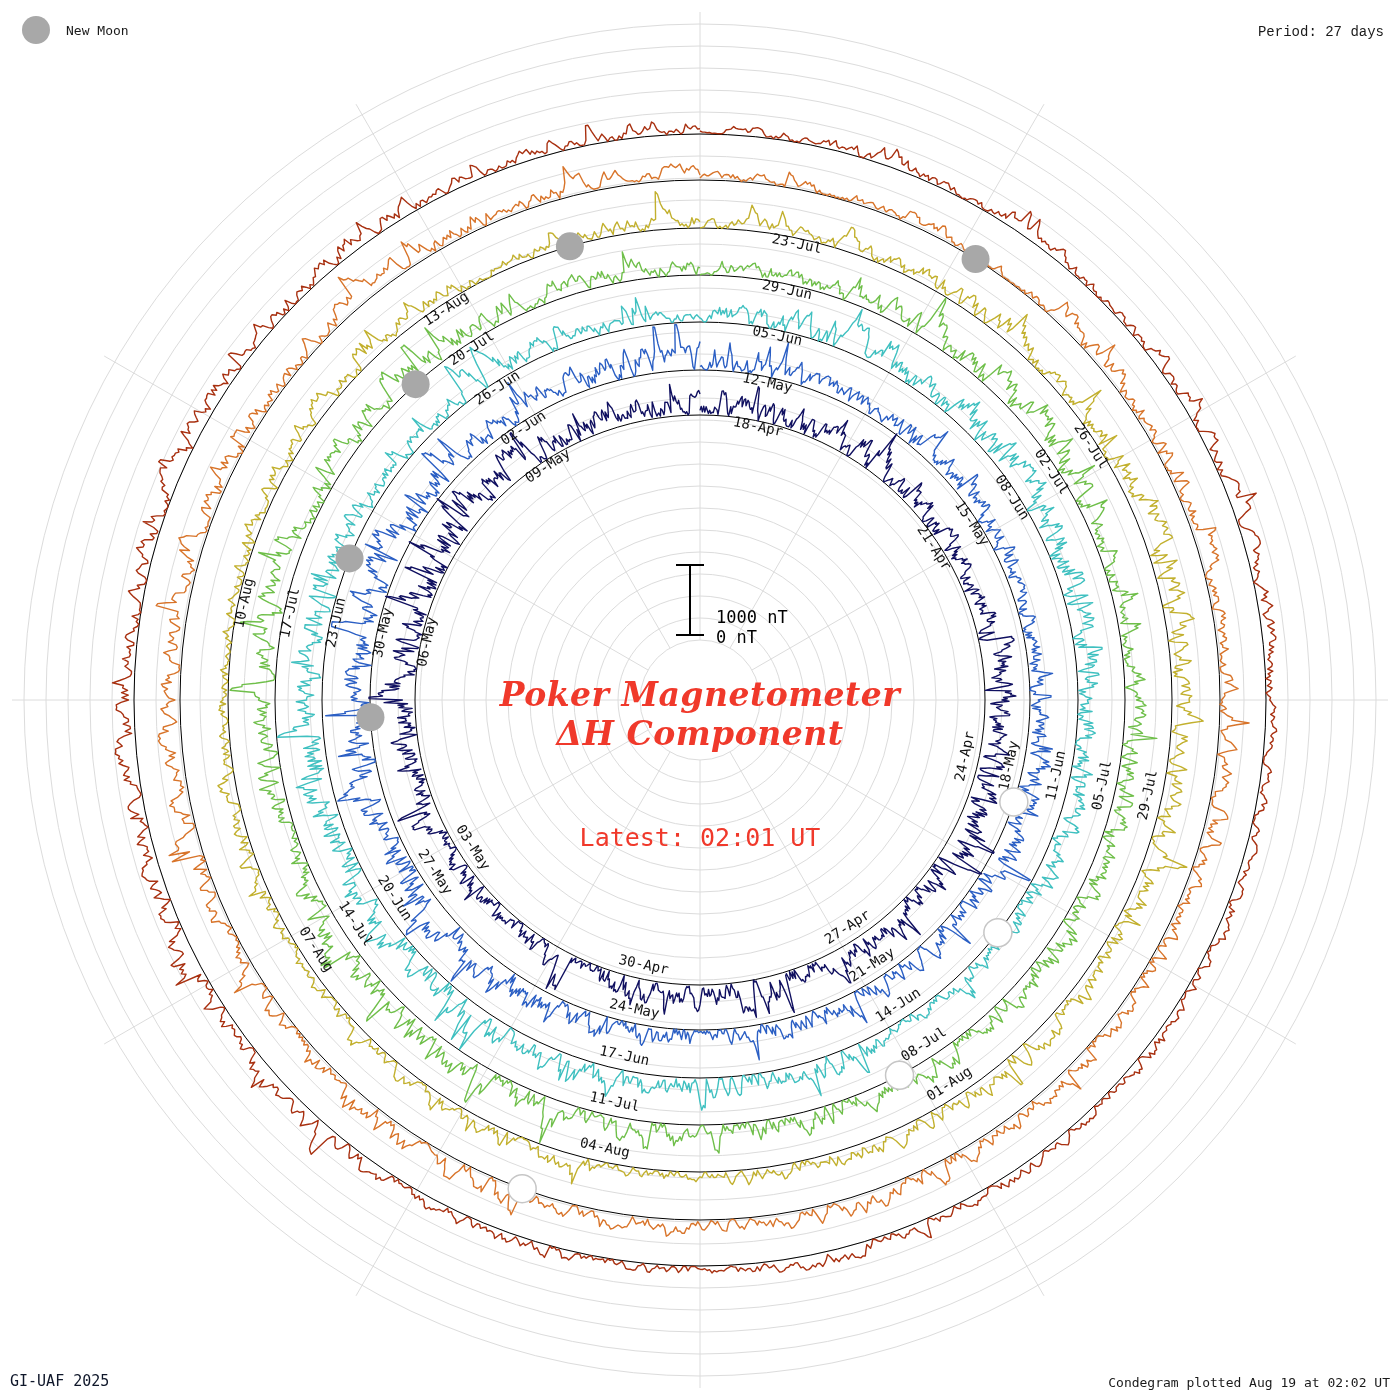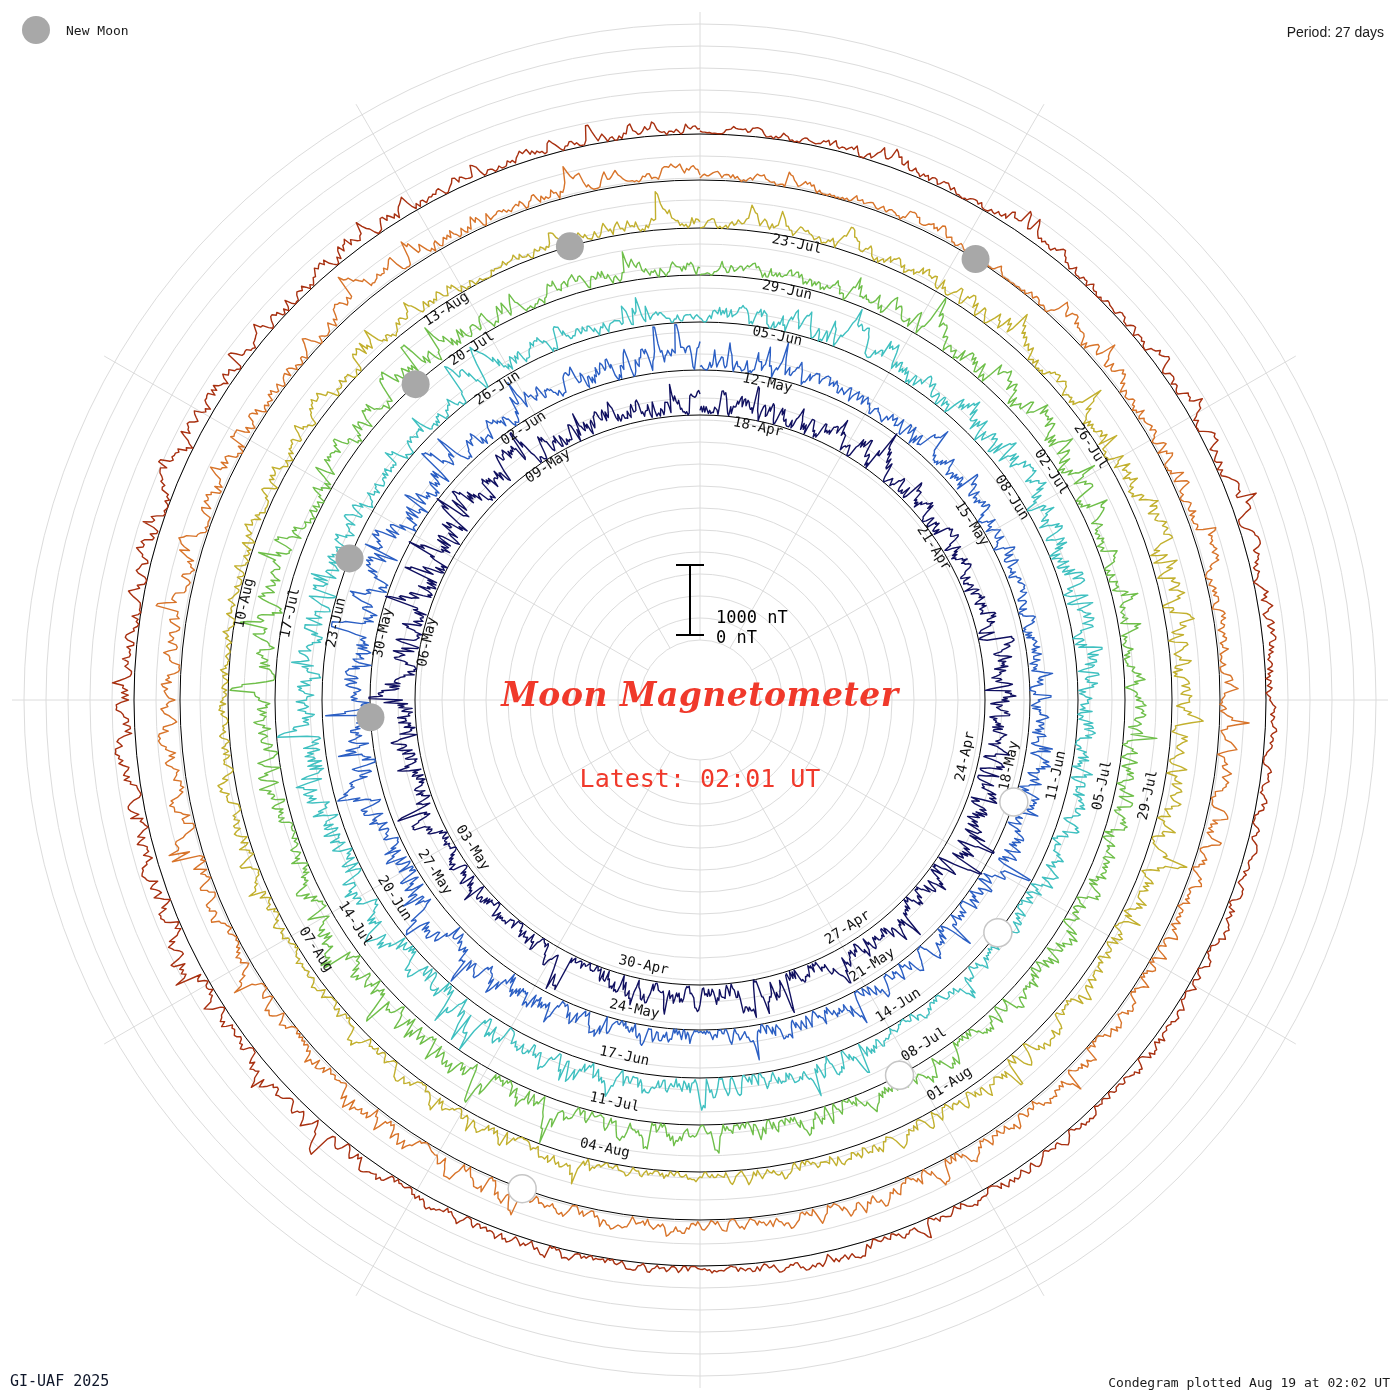--- a/index.html
+++ b/index.html
@@ -50,21 +50,21 @@
     font-size: 13px;
     color: #1a1a1a;
     font-family: "DejaVu Sans Mono", monospace;
   }
   .period-label {
     position: absolute;
     right: 16px;
     top: 24px;
     font-size: 14px;
     color: #1a1a1a;
-    font-family: Liberation Sans, sans-serif;
+    font-family: Liberation Mono, monospace;
   }
   .footer-left {
     position: absolute;
     left: 10px;
     bottom: 10px;
     font-size: 15px;
     color: #0f172a;
     font-family: "DejaVu Sans Mono", monospace;
   }
   .footer-right {
@@ -94,21 +94,21 @@
   }
   .center-amp {
     font-family: "DejaVu Sans Mono", monospace;
     font-size: 28px;
     margin-top: 14px;
   }
   .center-latest {
     font-family: "DejaVu Sans Mono", monospace;
     font-size: 25px;
     line-height: 1.25;
-    margin-top: 48px;
+    margin-top: 68px;
   }
   .scale-text-hi, .scale-text-lo {
     position: absolute;
     font-family: "DejaVu Sans Mono", monospace;
     font-size: 17px;
     color: #000;
   }
   .scale-text-hi { left: 716px; top: 563px; margin-top: 44px; }
   .scale-text-lo { left: 716px; top: 627px; }
 </style>
@@ -245,18 +245,19 @@
     <div class="legend-label">New Moon</div>
   </div>
 </div>
 
 <div class="period-label">Period: 27 days</div>
 
 <div class="scale-text-hi">1000 nT</div>
 <div class="scale-text-lo">0 nT</div>
 
 <div class="center-block">
-  <div class="center-title">Moon Magnetometer</div>
+  <div class="center-title">Poker Magnetometer</div>
+  <div class="center-title">ΔH Component</div>
   <div class="center-latest">Latest: 02:01 UT</div>
 </div>
 
 <div class="footer-left">GI-UAF 2025</div>
 <div class="footer-right">Condegram plotted Aug 19 at 02:02 UT</div>
 
 </body></html>

